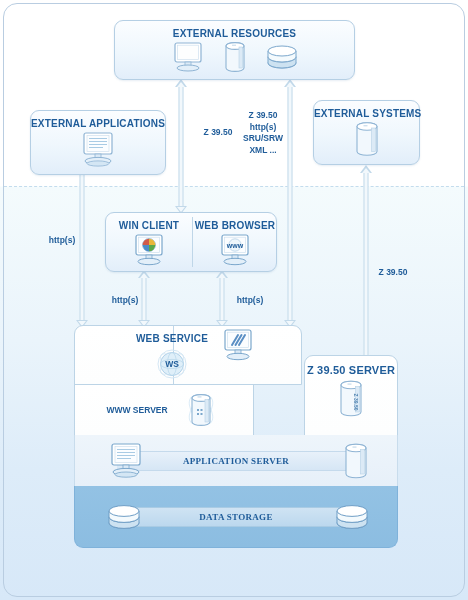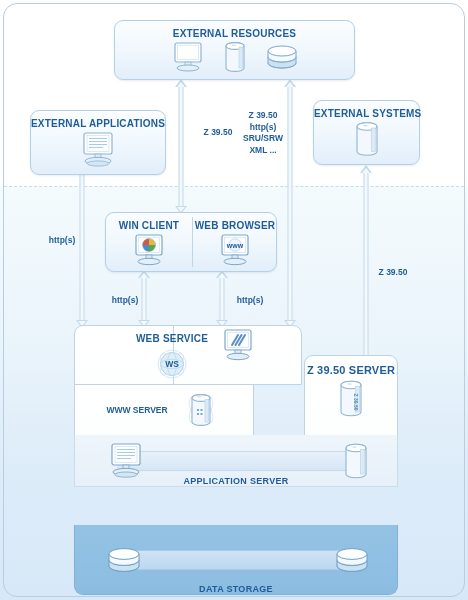--- a/index.html
+++ b/index.html
@@ -71,21 +71,21 @@
     border: 1px solid #bcd4e6;
     background: linear-gradient(180deg,#ffffff 0%,#fdfefe 100%);
   }
   .panel-label {
     color: #1f5c99; font-weight: bold; font-size: 8.5px;
     text-transform: uppercase; white-space: nowrap;
   }
 
   .band {
     position: absolute;
-    display: flex; align-items: flex-end; justify-content: center;
+    display: flex; align-items: center; justify-content: center; font-family: Liberation Serif, serif;
   }
   .band-bar {
     position: absolute; left: 42px; right: 42px; top: 50%;
     transform: translateY(-50%);
     height: 20px;
     background: linear-gradient(180deg,#e8f1fa 0%, #d6e6f5 100%);
     border-top: 1px solid #c5daec;
     border-bottom: 1px solid #c5daec;
   }
   .band-text {
@@ -396,23 +396,23 @@
       <span style="position:absolute; right:28px; top:50%; transform:translateY(-50%); z-index:4;">
         <svg width="26" height="36" viewBox="0 0 26 36">
           <path d="M3 5 a10 3.8 0 0 1 20 0 v26 a10 3.8 0 0 1 -20 0 z" fill="#f2f8fd" stroke="#8fb4d4" stroke-width="1.1"></path>
           <ellipse cx="13" cy="5" rx="10" ry="3.8" fill="#ffffff" stroke="#8fb4d4" stroke-width="1.1"></ellipse>
           <rect x="17.5" y="6.5" width="3.8" height="24.5" fill="#dceaf6" stroke="#b7d2e7" stroke-width=".6"></rect>
           <rect x="9.5" y="3.4" width="4" height="1.4" fill="#cfe0ee"></rect>
         </svg>
       </span>
     </div>
 
-    <div class="band" style="left:0; top:161px; width:324px; height:70px;
+    <div class="band" style="left:0; top:161px; width:324px; height:62px;
                 background:linear-gradient(180deg,#93c2e4 0%, #8cbde1 100%);
-                border:1px solid #7fb2da; border-top:none; border-radius:0 0 9px 9px;margin-top:39px;">
+                border:1px solid #7fb2da; border-top:none; border-radius:0 0 9px 9px;">
       <div class="band-bar" style="background:linear-gradient(180deg,#cfe3f3 0%, #bcd8ee 100%);
                   border-top:1px solid #a9cbe4; border-bottom:1px solid #a9cbe4;"></div>
       <span style="position:absolute; left:30px; top:50%; transform:translateY(-50%); z-index:4;">
         <svg width="38" height="32" viewBox="0 0 38 32">
           <ellipse cx="19" cy="22" rx="15" ry="5.4" fill="#a9cbe4" stroke="#6f9ec6" stroke-width="1"></ellipse>
           <path d="M4 16 v6 a15 5.4 0 0 0 30 0 v-6 z" fill="#cde2f1" stroke="#6f9ec6" stroke-width="1"></path>
           <ellipse cx="19" cy="16" rx="15" ry="5.4" fill="#eaf4fb" stroke="#6f9ec6" stroke-width="1"></ellipse>
           <path d="M4 10 v6 a15 5.4 0 0 0 30 0 v-6 z" fill="#f4fafd" stroke="#6f9ec6" stroke-width="1"></path>
           <ellipse cx="19" cy="10" rx="15" ry="5.4" fill="#ffffff" stroke="#6f9ec6" stroke-width="1"></ellipse>
         </svg>

